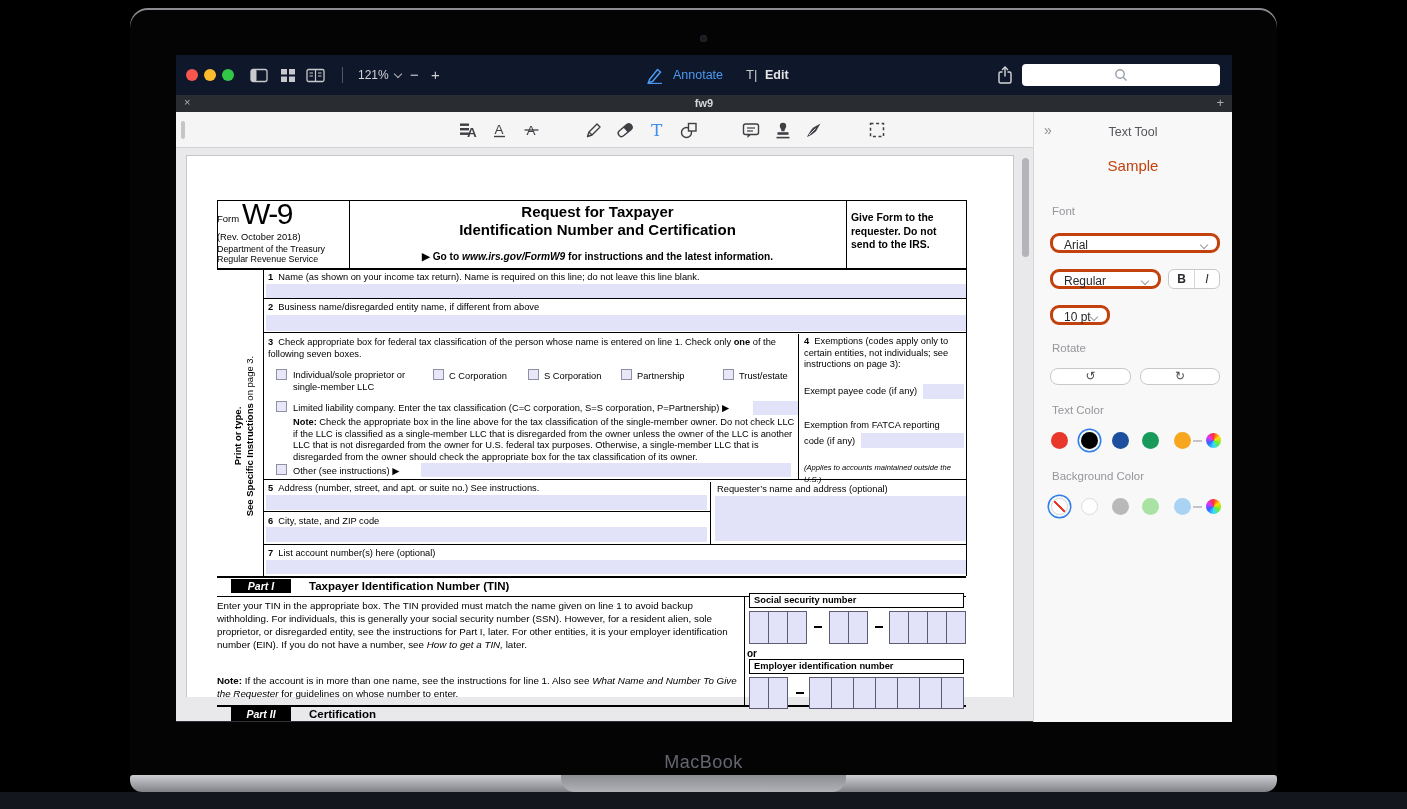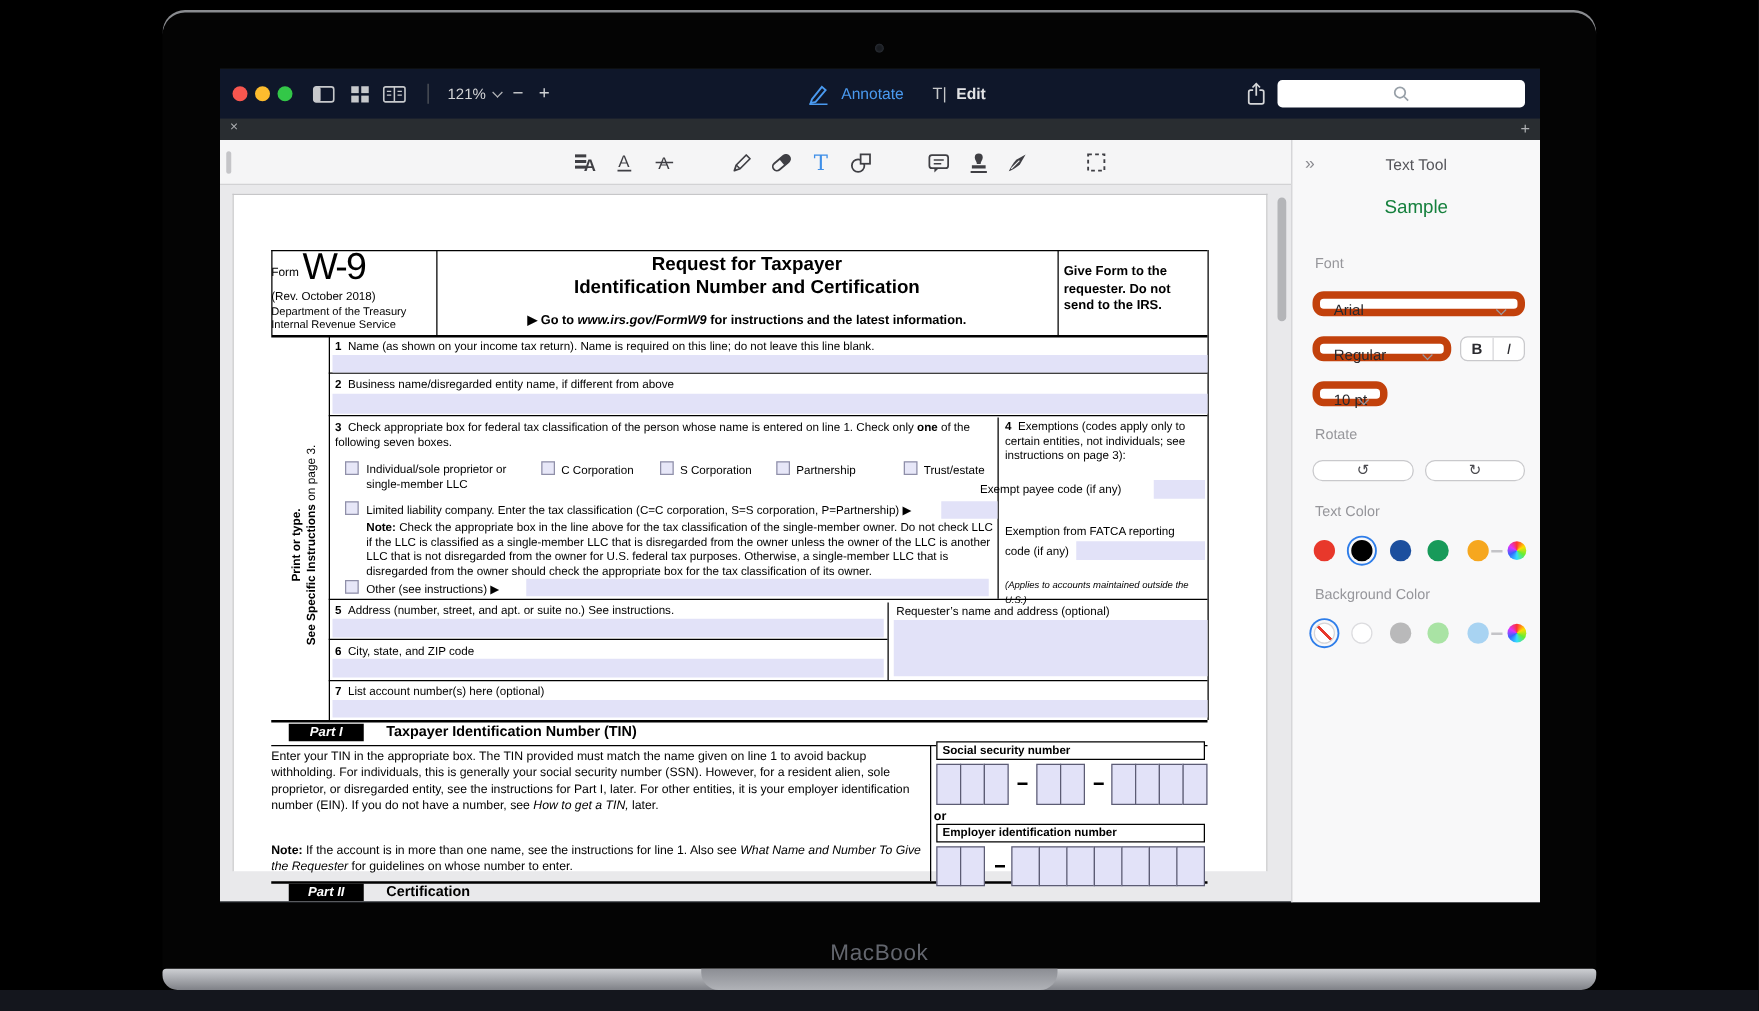--- a/index.html
+++ b/index.html
@@ -59,23 +59,23 @@
   .vl{position:absolute;background:#000;width:1px}
   .ptag{position:absolute;background:#000;color:#fff;font-weight:bold;font-style:italic;font-size:10.5px;width:60px;height:14px;text-align:center;line-height:14px}
   .tinlabelbox{position:absolute;border:1px solid #000;background:#fff;font-size:9.3px;font-weight:bold;padding:1px 0 0 4px;width:215px;height:15px}
   .cell{display:inline-block;width:20px;height:33px;background:#e2e2f8;border:1px solid #5c5c74;margin-left:-1px;vertical-align:top}
   .cell.first{margin-left:0}
   .sidevert{position:absolute;left:-53px;top:268px;width:220px;text-align:center;transform:rotate(-90deg);font-size:9.5px;line-height:12px}
 
   
   .collapse{position:absolute;left:10px;top:10px;font-size:14px;color:#8b8b90}
   .ptitle{position:absolute;left:0;right:0;top:13px;text-align:center;font-size:12.5px;color:#55555a}
-  .sample{position:absolute;left:0;right:0;top:45px;text-align:center;font-size:15px;color:#15803d}
+  .sample{position:absolute;left:0;right:0;top:45px;text-align:center;font-size:15px;color:#c2410c}
   .plabel{position:absolute;font-size:11.5px;color:#96969b}
-  .select{position:absolute;height:20px;background:#fff;border:6px solid #c2410c;border-radius:9px;font-size:12px;color:#28282c;padding:2px 0 0 11px}
+  .select{position:absolute;height:20px;background:#fff;border:3px solid #c2410c;border-radius:9px;font-size:12px;color:#28282c;padding:2px 0 0 11px}
   .chev{position:absolute;right:10px;top:6px;width:6px;height:6px;border-right:1.5px solid #9a9aa1;border-bottom:1.5px solid #9a9aa1;transform:rotate(45deg)}
   .bigroup{position:absolute;width:52px;height:20px;border:1px solid #c9c9cc;border-radius:6px;background:#fff;display:flex;overflow:hidden}
   .bi{width:26px;text-align:center;font-size:12px;line-height:19px;color:#2a2a2e}
   .bi+.bi{border-left:1px solid #d6d6d9}
   .rbtn{position:absolute;height:17px;border:1px solid #c9c9cc;border-radius:8px;background:#fff;text-align:center;font-size:12px;line-height:15px;color:#4a4a4f}
   .sw{position:absolute;width:17px;height:17px;border-radius:50%}
   .sw.selected{box-shadow:0 0 0 2px #f8f8f9,0 0 0 3.5px #2e7de9}
   .sw.nonesw{background:#fff;border:1px solid #d5d5d8;background-image:linear-gradient(45deg,transparent 44%,#e8382b 44%,#e8382b 56%,transparent 56%)}
   .sw.whitesw{border:1px solid #dcdcdf}
   .swheel{position:absolute;width:15px;height:15px;border-radius:50%;background:conic-gradient(#f33,#fd0,#6e3,#3df,#36f,#d3f,#f33)}
@@ -146,20 +146,21 @@
       <span class="searchbox">
         <svg width="18" height="18">
             <circle cx="8" cy="8" r="4.2" fill="none" stroke="#98a0a8" stroke-width="1.4"></circle>
             <line x1="11.2" y1="11.2" x2="14.5" y2="14.5" stroke="#98a0a8" stroke-width="1.4"></line>
           </svg>
       </span>
     </div>
 
     <div class="tabbar">
       <span class="tabclose">×</span>
+      <span class="tabtitle">fw9</span>
       <span class="tabadd">+</span>
     </div>
 
     <div class="workrow">
       <div class="main">
 
         <div class="antoolbar">
           <span class="handle"></span>
 
           <span class="anico" style="left:281px">
@@ -261,21 +262,21 @@
               <div class="hl hl2" style="left:30px;top:420px;width:749px"></div>
               <div class="hl" style="left:30px;top:440px;width:749px"></div>
               <div class="vl" style="left:557px;top:440px;height:109px"></div>
               <div class="hl hl2" style="left:30px;top:549px;width:749px"></div>
             </div>
 
             <span class="fl" style="left:30px;top:57px;font-size:9.5px">Form</span>
             <span class="fl w9big" style="left:55px;top:43px">W-9</span>
             <span class="fl" style="left:30px;top:76px">(Rev. October 2018)</span>
             <span class="fl" style="left:30px;top:88px;font-size:8.9px">Department of the Treasury</span>
-            <span class="fl" style="left:30px;top:98px;font-size:8.9px">Internal Revenue Service</span>
+            <span class="fl" style="left:30px;top:98px;font-size:8.9px">Regular Revenue Service</span>
             <div class="fl b" style="left:162px;top:47px;width:497px;text-align:center;font-size:15px;line-height:17px">Request for Taxpayer</div>
             <div class="fl b" style="left:162px;top:65px;width:497px;text-align:center;font-size:15px;line-height:17px">Identification Number and Certification</div>
             <div class="fl b" style="left:162px;top:95px;width:497px;text-align:center;font-size:10.2px"><span>▶ Go to </span><span class="i">www.irs.gov/FormW9</span><span> for instructions and the latest information.</span></div>
             <div class="fl b" style="left:664px;top:55px;width:112px;font-size:10.4px;line-height:13.5px">Give Form to the requester. Do not send to the IRS.</div>
 
             <div class="sidevert">
               <div class="b">Print or type.</div>
               <div><span class="b">See Specific Instructions</span><span> on page 3.</span></div>
             </div>
 
@@ -302,21 +303,21 @@
             <div class="fl" style="left:106px;top:247px;white-space:nowrap">Limited liability company. Enter the tax classification (C=C corporation, S=S corporation, P=Partnership) ▶</div>
             <div class="lavf" style="left:566px;top:245px;width:45px;height:14px"></div>
 
             <div class="fl" style="left:106px;top:261px;width:506px"><span class="b">Note:</span><span> Check the appropriate box in the line above for the tax classification of the single-member owner.  Do not check LLC if the LLC is classified as a single-member LLC that is disregarded from the owner unless the owner of the LLC is another LLC that is not disregarded from the owner for U.S. federal tax purposes. Otherwise, a single-member LLC that is disregarded from the owner should check the appropriate box for the tax classification of its owner.</span></div>
 
             <span class="cbx" style="left:89px;top:308px"></span>
             <div class="fl" style="left:106px;top:310px;white-space:nowrap">Other (see instructions) ▶</div>
             <div class="lavf" style="left:234px;top:307px;width:370px;height:14px"></div>
 
             <div class="fl" style="left:617px;top:180px;width:160px"><span class="b">4</span>&nbsp;&nbsp;<span>Exemptions (codes apply only to certain entities, not individuals; see instructions on page 3):</span></div>
-            <div class="fl" style="left:597px;top:230px;white-space:nowrap">Exempt payee code (if any)</div>
+            <div class="fl" style="left:617px;top:230px;white-space:nowrap">Exempt payee code (if any)</div>
             <div class="lavf" style="left:736px;top:228px;width:41px;height:15px"></div>
             <div class="fl" style="left:617px;top:264px;width:160px">Exemption from FATCA reporting</div>
             <div class="fl" style="left:617px;top:280px;white-space:nowrap">code (if any)</div>
             <div class="lavf" style="left:674px;top:277px;width:103px;height:15px"></div>
             <div class="fl i" style="left:617px;top:306px;width:165px;font-size:7.6px">(Applies to accounts maintained outside the U.S.)</div>
 
             <div class="fl" style="left:81px;top:327px"><span class="b">5</span>&nbsp;&nbsp;<span>Address (number, street, and apt. or suite no.) See instructions.</span></div>
             <div class="lavf" style="left:79px;top:339px;width:441px;height:15px"></div>
             <div class="fl" style="left:530px;top:328px;width:246px">Requester’s name and address (optional)</div>
             <div class="lavf" style="left:528px;top:340px;width:251px;height:45px"></div>

